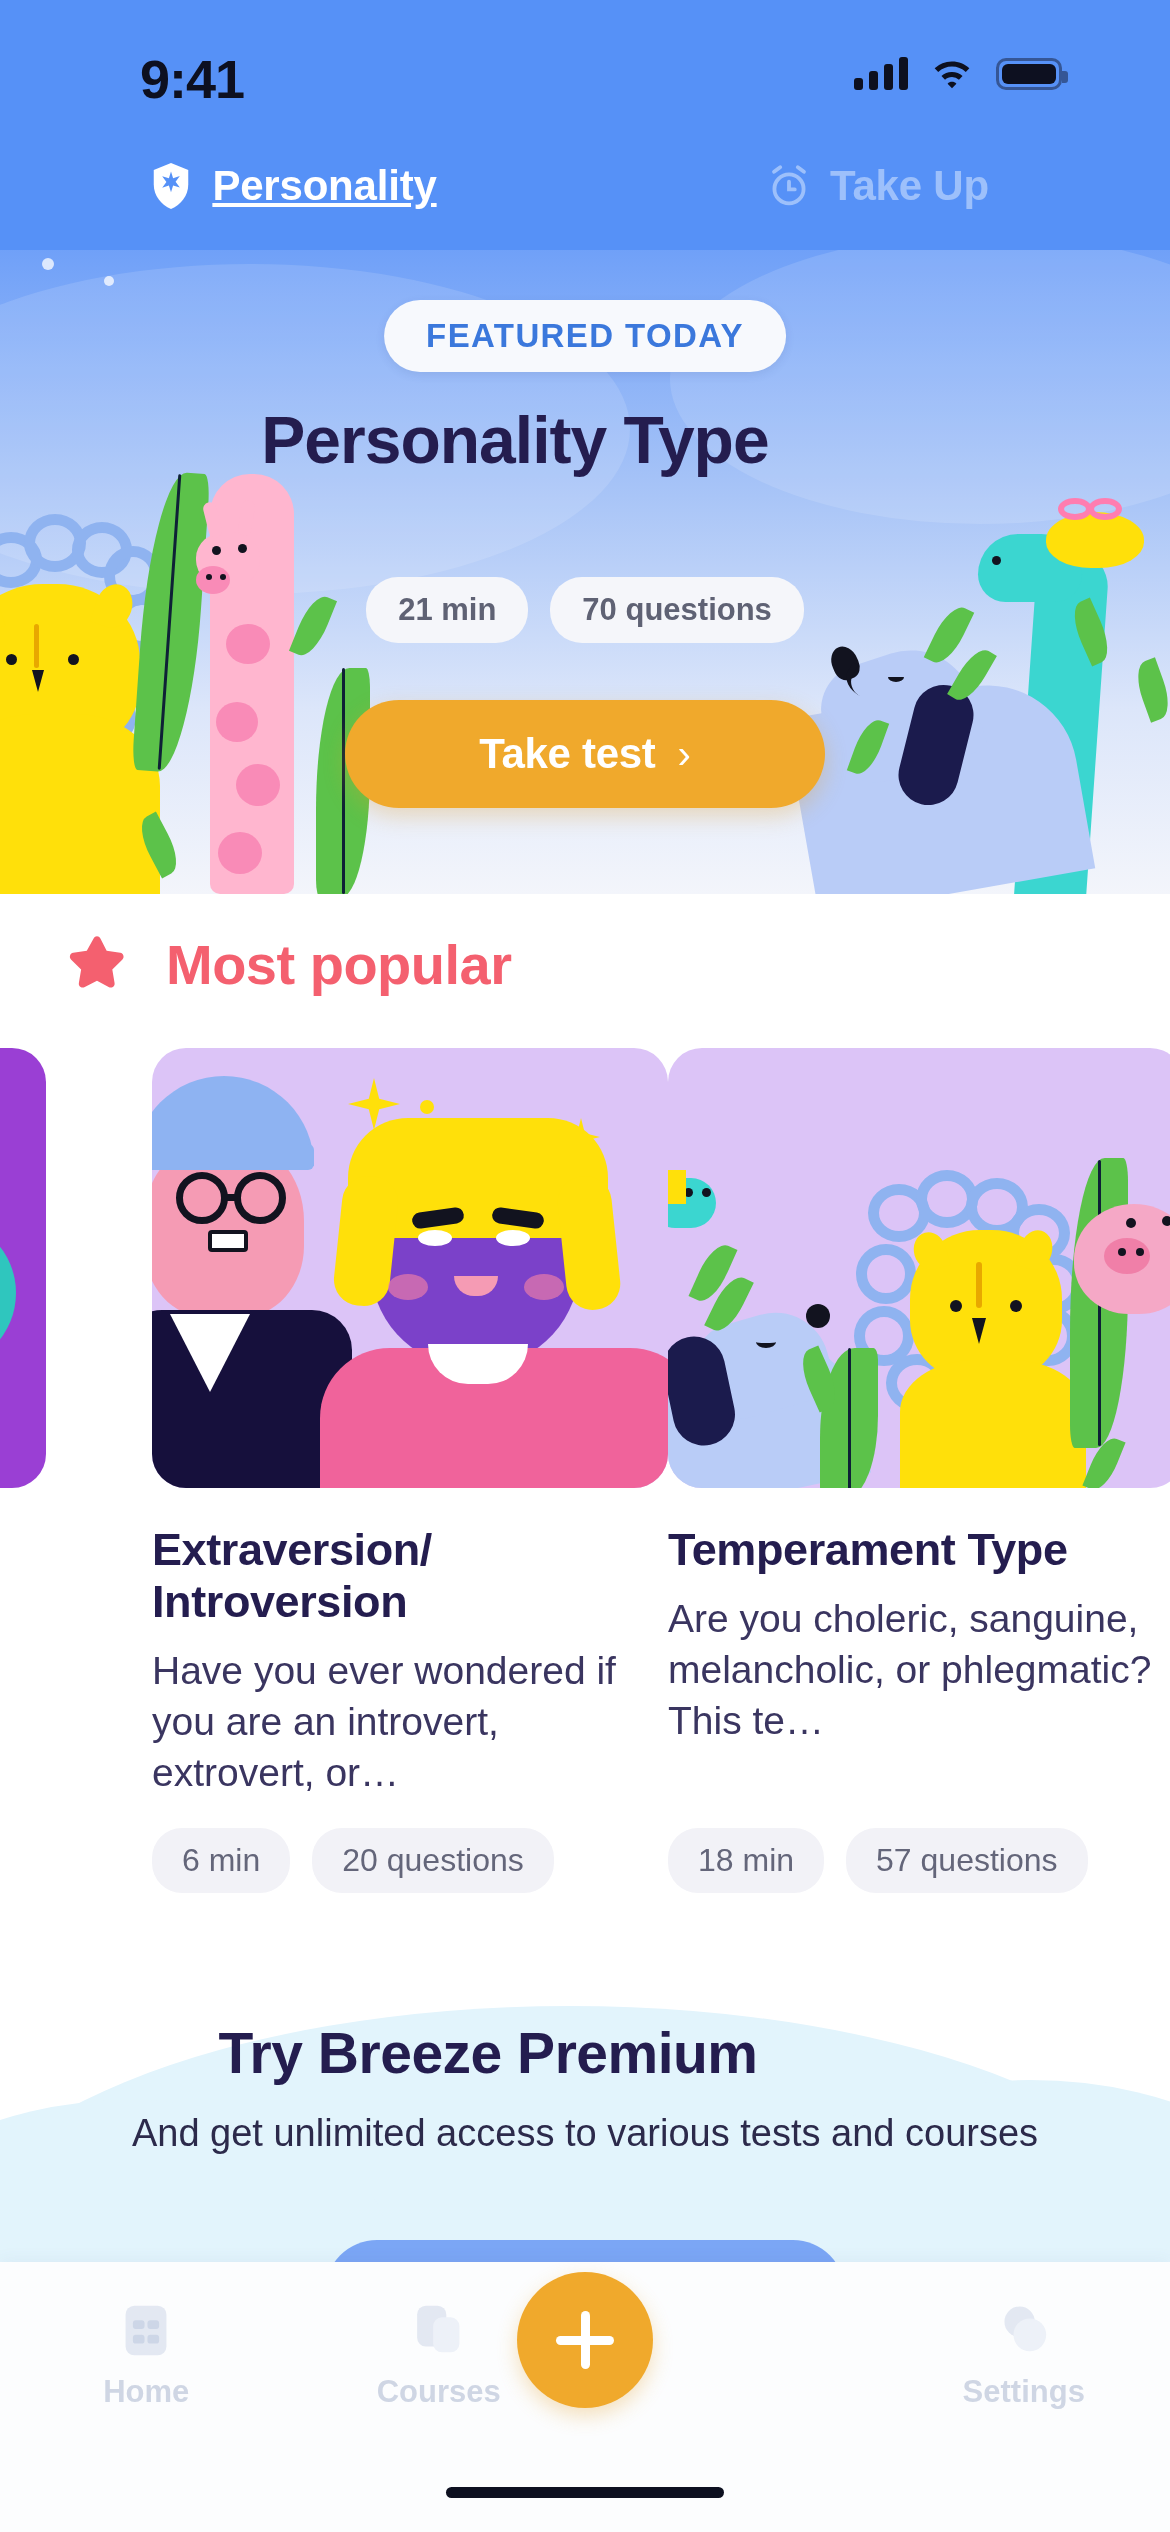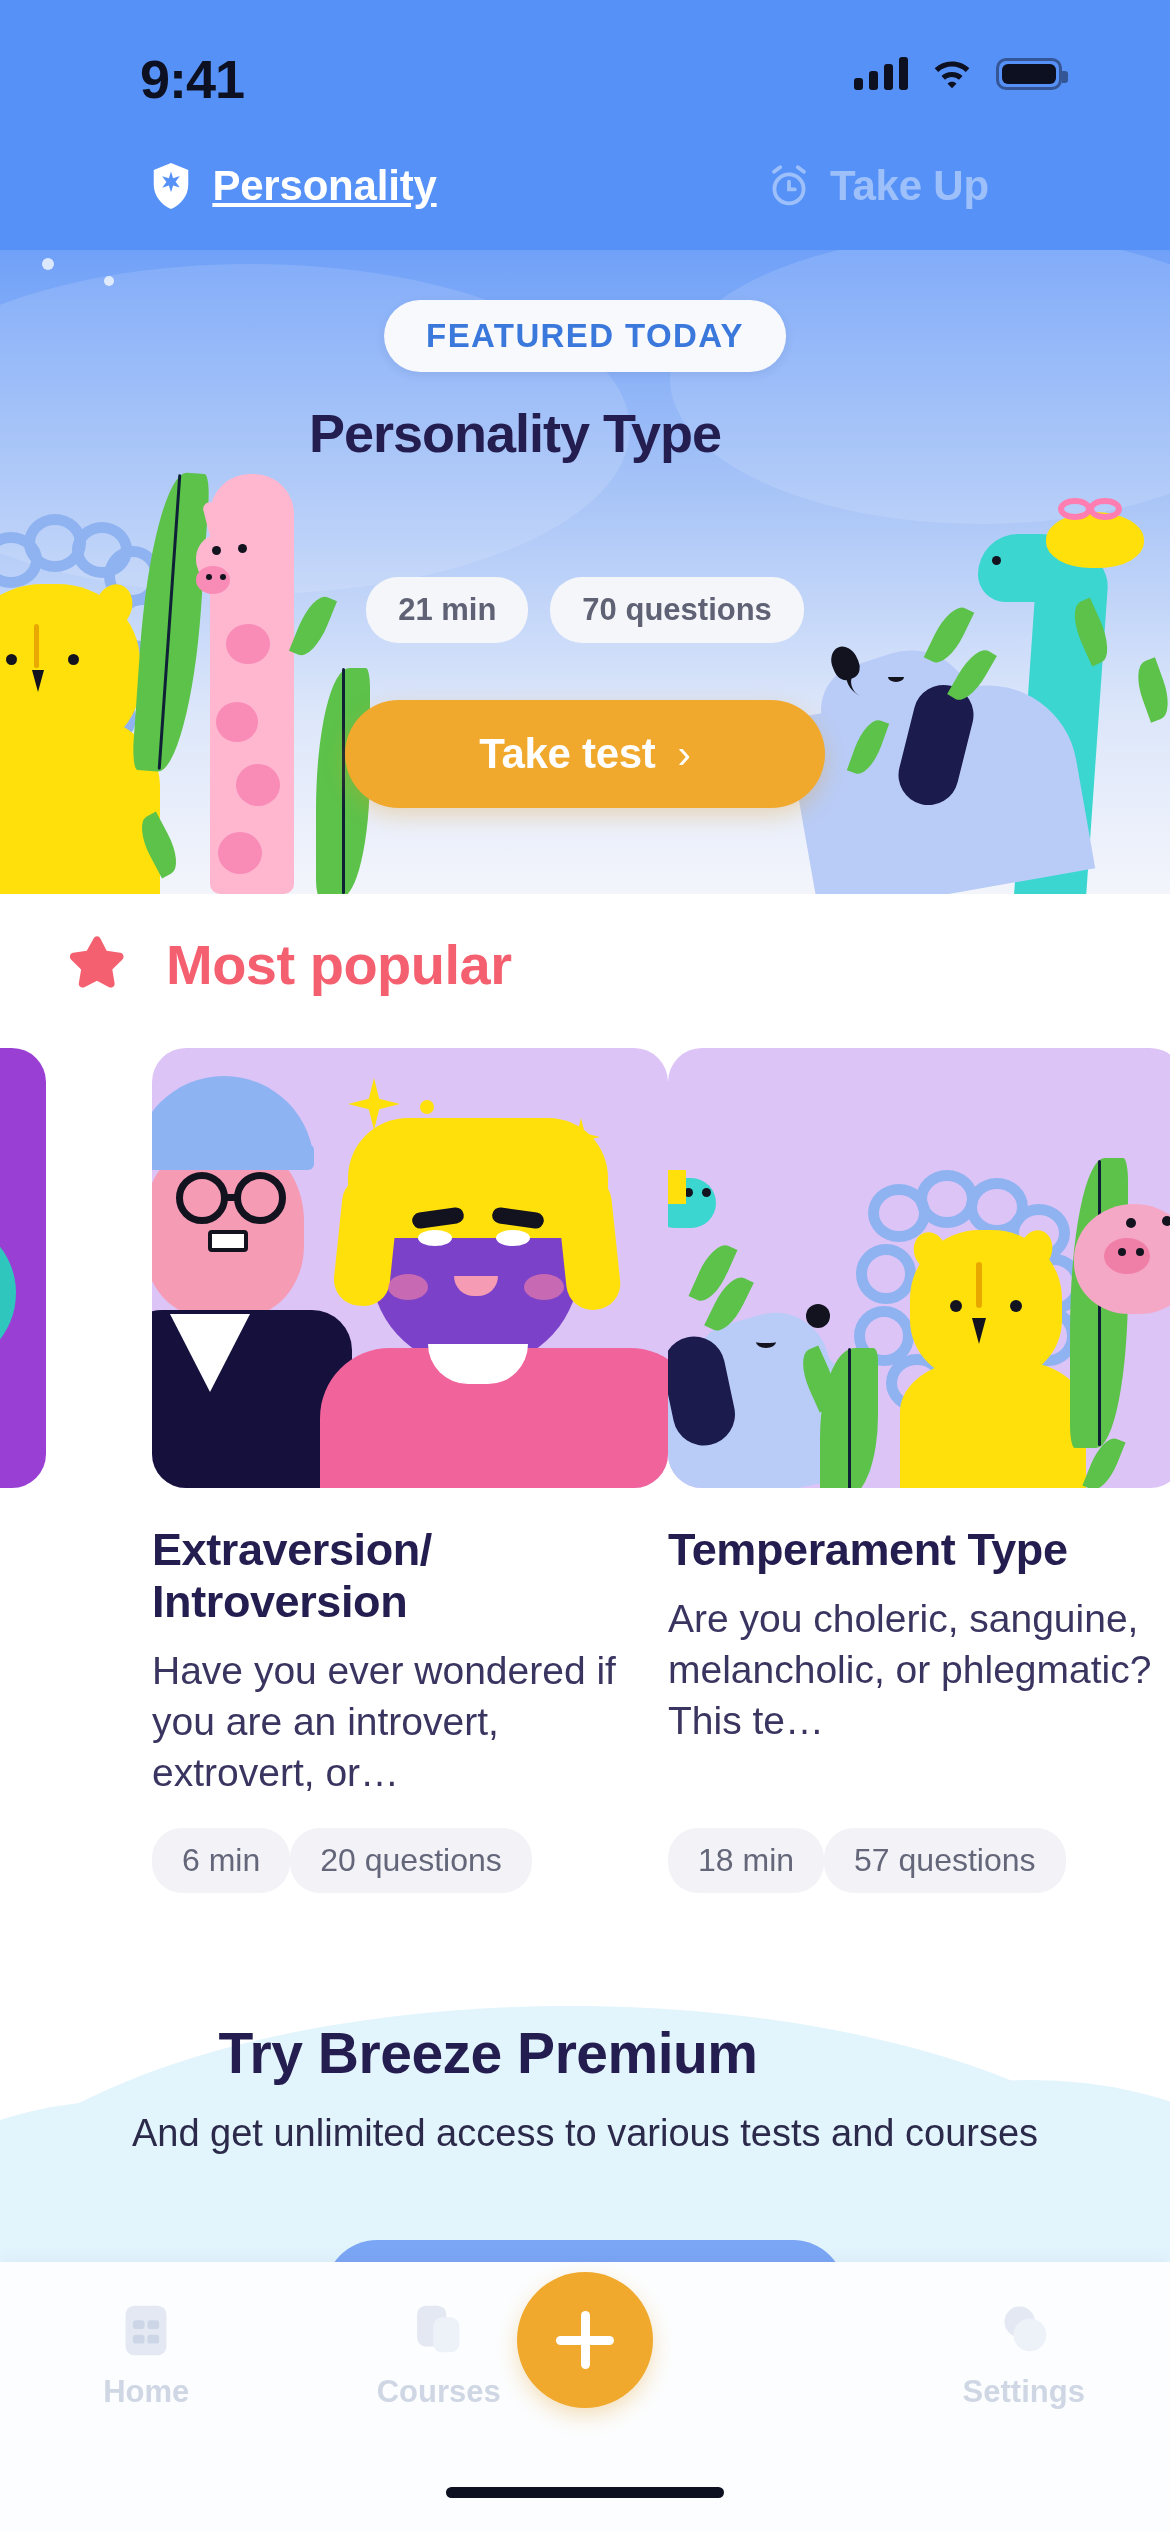--- a/index.html
+++ b/index.html
@@ -72,21 +72,21 @@
   .hd2 { width:10px; height:10px; left:104px; top:42px; }
 
   .featured {
     position:absolute; left:50%; transform:translateX(-50%); top:66px;
     background:#F7F9FD; border-radius:42px; padding:17px 42px;
     font-size:33px; font-weight:700; color:#3B78DC; letter-spacing:1.4px;
     box-shadow:0 3px 10px rgba(40,60,120,.10);
   }
   .herotitle {
     position:absolute; left:0; width:1030px; top:168px; text-align:center;
-    font-size:54px; font-weight:800; color:#241D4F; letter-spacing:-1px;
+    font-size:66px; font-weight:800; color:#241D4F; letter-spacing:-1px;
   }
   .heropills {
     position:absolute; left:0; width:1170px; top:343px;
     display:flex; justify-content:center; gap:22px;
   }
   .hpill {
     background:#F5F6FA; border-radius:32px; padding:15px 32px;
     font-size:31px; font-weight:600; color:#5F6274;
   }
   .takebtn {
@@ -121,21 +121,21 @@
     background:#DCC6F7;
   }
   .card .ctitle {
     margin-top:36px; font-size:45px; font-weight:800; color:#241D4F;
     line-height:1.16; letter-spacing:-.4px;
   }
   .card .cdesc {
     margin-top:18px; font-size:39px; font-weight:400; color:#3A3560;
     line-height:1.30;
   }
-  .card .cpills { position:absolute; top:780px; display:flex; }
+  .card .cpills { position:absolute; top:780px; display:flex; gap:22px; }
   .cpill {
     background:#F2F2F7; border-radius:30px; padding:14px 30px;
     font-size:32px; font-weight:500; color:#64667A; white-space:nowrap;
   }
   #card0 { left:-470px; }
   #card1 { left:152px; }
   #card2 { left:668px; }
 
   
   .premium {

